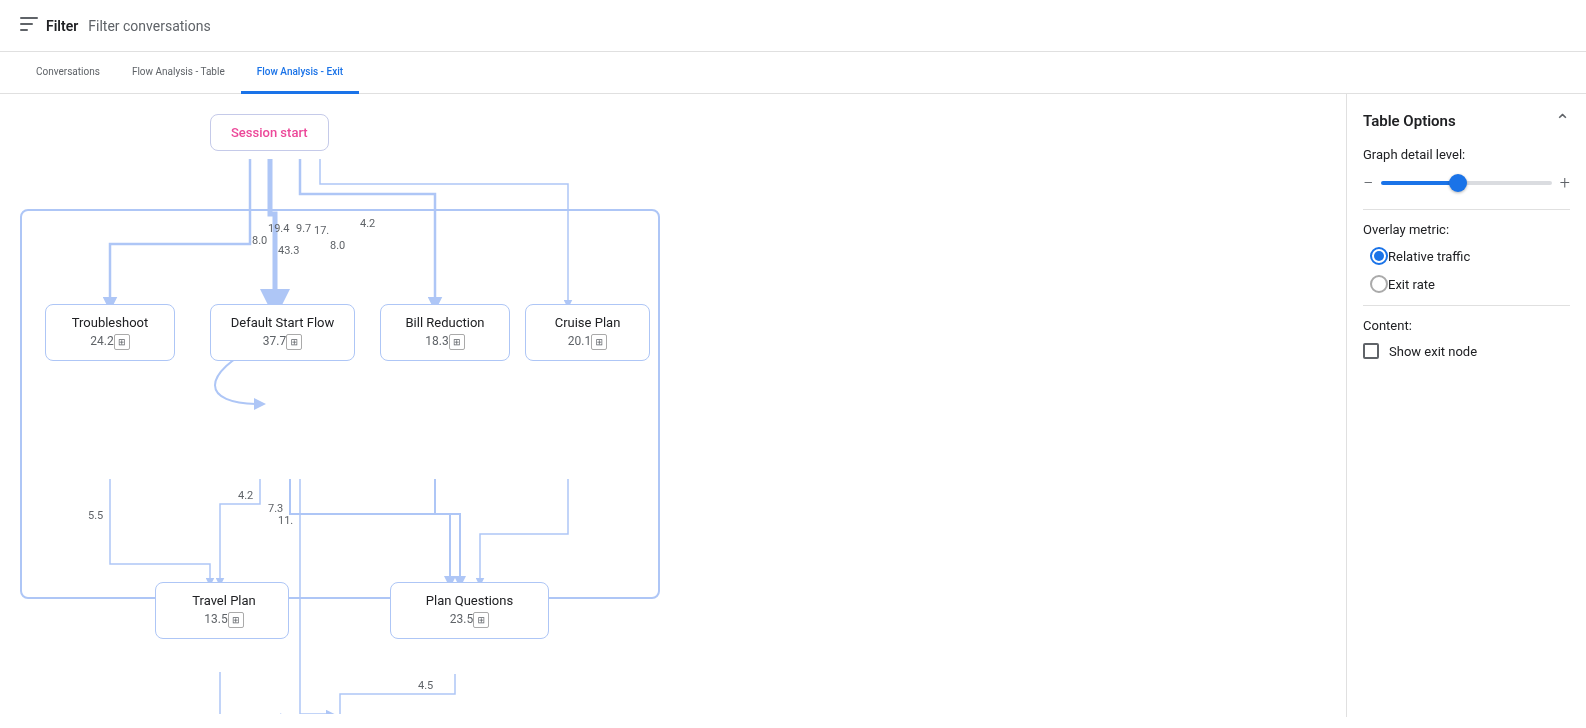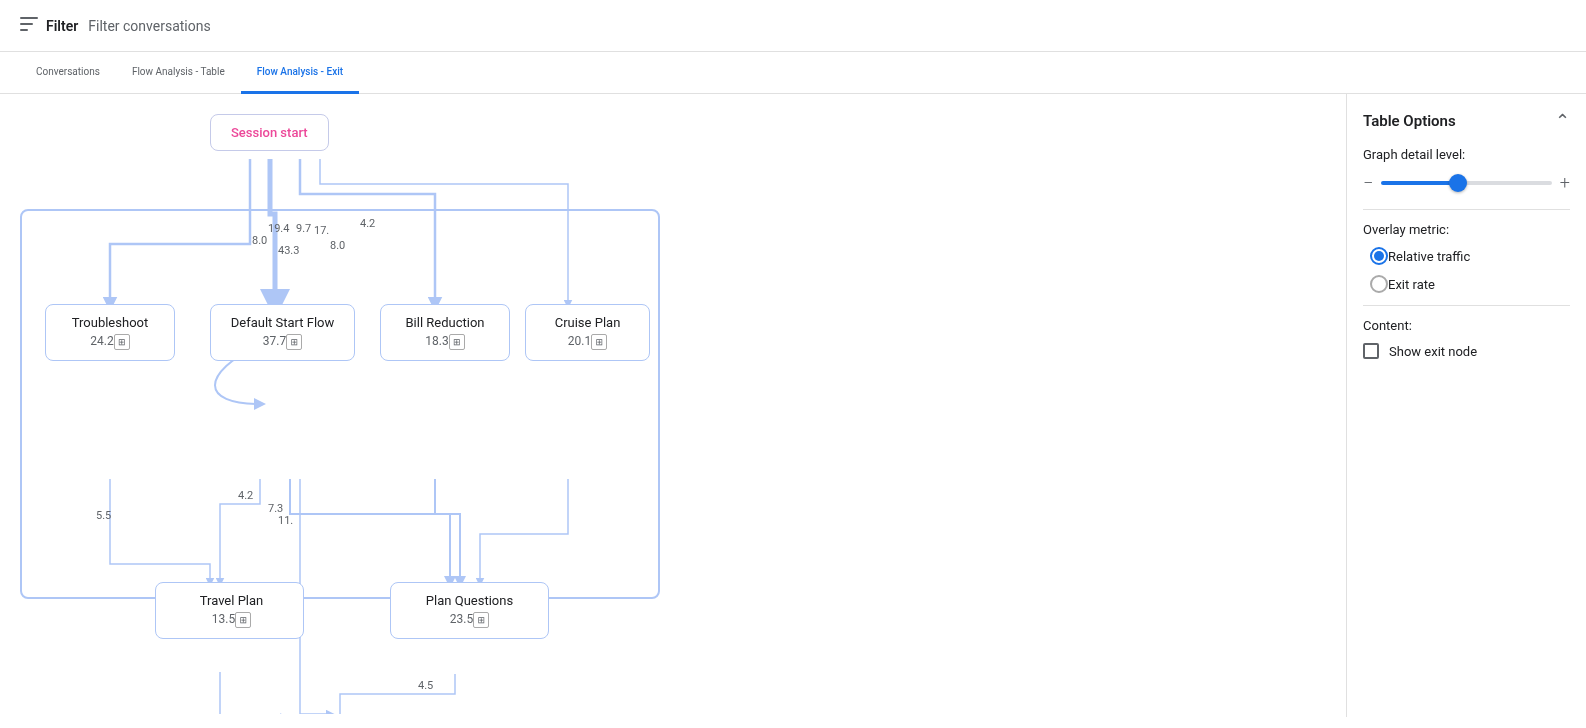--- a/index.html
+++ b/index.html
@@ -351,21 +351,21 @@
       </div>
 
       <div class="node" style="top:190px; left:505px; width:125px;">
         <div class="node-title">Cruise Plan</div>
         <div class="node-value">
           <span>20.1</span>
           <span class="node-icon">⊞</span>
         </div>
       </div>
 
-      <div class="node" style="top:468px; left:135px; width:149px;padding-left:18px;">
+      <div class="node" style="top:468px; left:135px; width:134px;padding-left:18px;">
         <div class="node-title">Travel Plan</div>
         <div class="node-value">
           <span>13.5</span>
           <span class="node-icon">⊞</span>
         </div>
       </div>
 
       <div class="node" style="top:468px; left:370px; width:159px;">
         <div class="node-title">Plan Questions</div>
         <div class="node-value">
@@ -374,21 +374,21 @@
         </div>
       </div>
 
       <span class="edge-label" style="top:120px; left:232px;">8.0</span>
       <span class="edge-label" style="top:108px; left:248px;">19.4</span>
       <span class="edge-label" style="top:130px; left:258px;">43.3</span>
       <span class="edge-label" style="top:108px; left:276px;">9.7</span>
       <span class="edge-label" style="top:110px; left:294px;">17.</span>
       <span class="edge-label" style="top:125px; left:310px;">8.0</span>
       <span class="edge-label" style="top:103px; left:340px;">4.2</span>
-      <span class="edge-label" style="top:395px; left:76px;">5.5</span>
+      <span class="edge-label" style="top:395px; left:68px;">5.5</span>
       <span class="edge-label" style="top:375px; left:218px;">4.2</span>
       <span class="edge-label" style="top:388px; left:248px;">7.3</span>
       <span class="edge-label" style="top:400px; left:258px;">11.</span>
       <span class="edge-label" style="top:565px; left:398px;">4.5</span>
     </div>
   </div>
 
   <div class="right-panel">
     <div class="panel-header">
       <span class="panel-title">Table Options</span>

